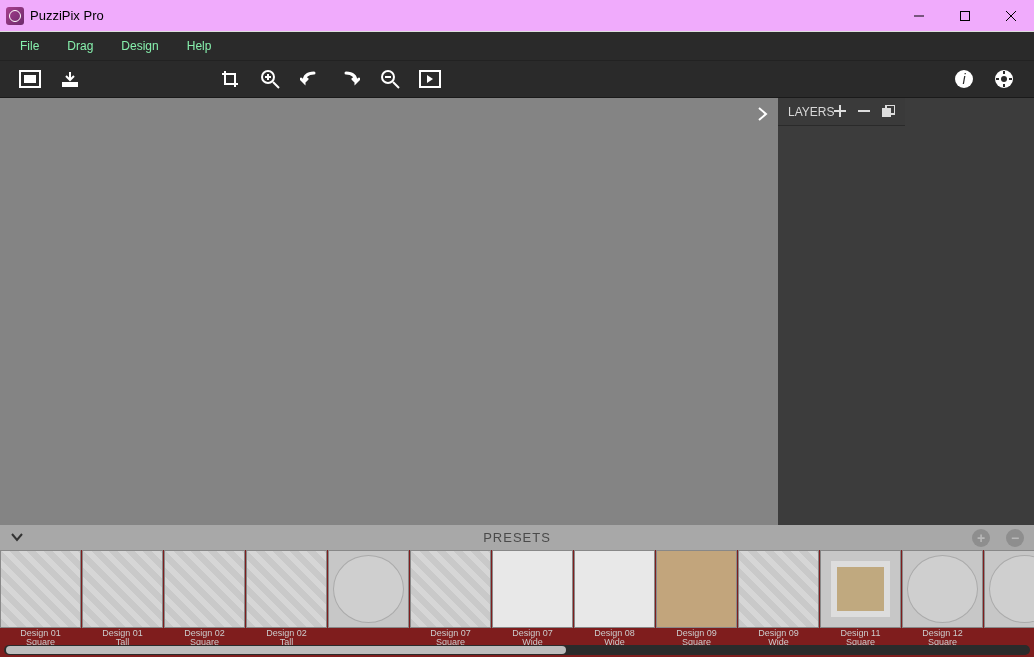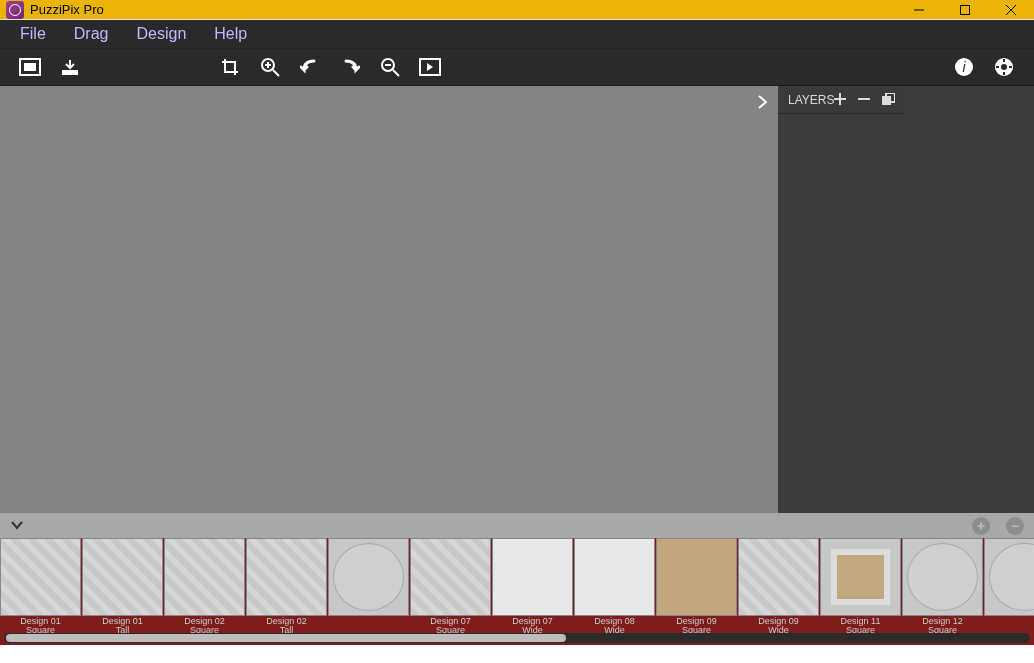--- a/index.html
+++ b/index.html
@@ -1,28 +1,28 @@
 <!DOCTYPE html>
 <html><head>
 <meta charset="utf-8">
 <style>
 * { margin: 0; padding: 0; box-sizing: border-box; font-family: "Segoe UI", Arial, sans-serif; }
 html, body { width: 1034px; height: 663px; overflow: hidden; background: #fff; }
 
-.titlebar { height: 20px; background: #eab308; border-bottom: 1px solid #ddd; display: flex; align-items: center; padding-left: 6px; }
+.titlebar { height: 32px; background: #f0abfc; border-bottom: 1px solid #ddd; display: flex; align-items: center; padding-left: 6px; }
 .titlebar .app-icon { width: 18px; height: 18px; margin-right: 6px; display: inline-block; border-radius: 3px;
   background: linear-gradient(135deg,#a83f8e,#6b2a6b); position: relative; }
 .titlebar .app-icon::after { content:""; position:absolute; inset:3px; border:1.5px solid #fff; border-radius:50%; }
 .titlebar .title { font-size: 13px; color: #000; }
 .titlebar .win-controls { margin-left: auto; display: flex; }
 .titlebar .win-btn { width: 46px; height: 32px; display:flex; align-items:center; justify-content:center; font-size:14px; color:#000; }
 .titlebar .win-btn svg { display:block; }
 
 .menubar { height: 28px; background: #2a2a2a; display:flex; align-items:center; padding-left:6px; }
-.menubar .menu-item { color: #c4b5fd; font-size: 16px; padding: 0 14px; line-height:28px; }
+.menubar .menu-item { color: #86efac; font-size: 12px; padding: 0 14px; line-height:28px; }
 
 .toolbar { height: 38px; background: #2a2a2a; display:flex; align-items:center; padding: 0 10px; border-top:1px solid #222; border-bottom:1px solid #1a1a1a;}
 .toolbar .tb-icon { width: 40px; height: 38px; display:flex; align-items:center; justify-content:center; color:#fff; }
 .toolbar .gap { flex: 0 0 120px; }
 .toolbar .spacer { flex: 1; }
 
 .work-row { display:flex; height: 427px; }
 .canvas-area { flex:1; background:#848484; position:relative; display:flex; align-items:center; justify-content:center; }
 .canvas-area .expand-btn { position:absolute; top:6px; right:6px; color:#fff; width:20px; height:20px; display:flex; align-items:center; justify-content:center;}
 .drop-target { width: 260px; height: 290px; background:#7a7a7a; border-radius: 42px; display:flex; align-items:center; justify-content:center; }
@@ -201,20 +201,21 @@
     <div class="adjust-body"></div>
   </div>
 </div>
 
 <div class="presets-bar">
   <span class="chev">
     <svg width="14" height="12">
         <path d="M2 3 L7 9 L12 3" stroke="#333" stroke-width="2" fill="none"></path>
       </svg>
   </span>
+  <span class="label">PRESETS</span>
   <div class="pm-icons">
     <div class="pm-circle">+</div>
     <div class="pm-circle">−</div>
   </div>
 </div>
 
 <div class="presets-strip">
   <div class="presets-scroll" id="presets-scroll">
       <div class="preset">
         <div class="thumb puzzle"></div>

